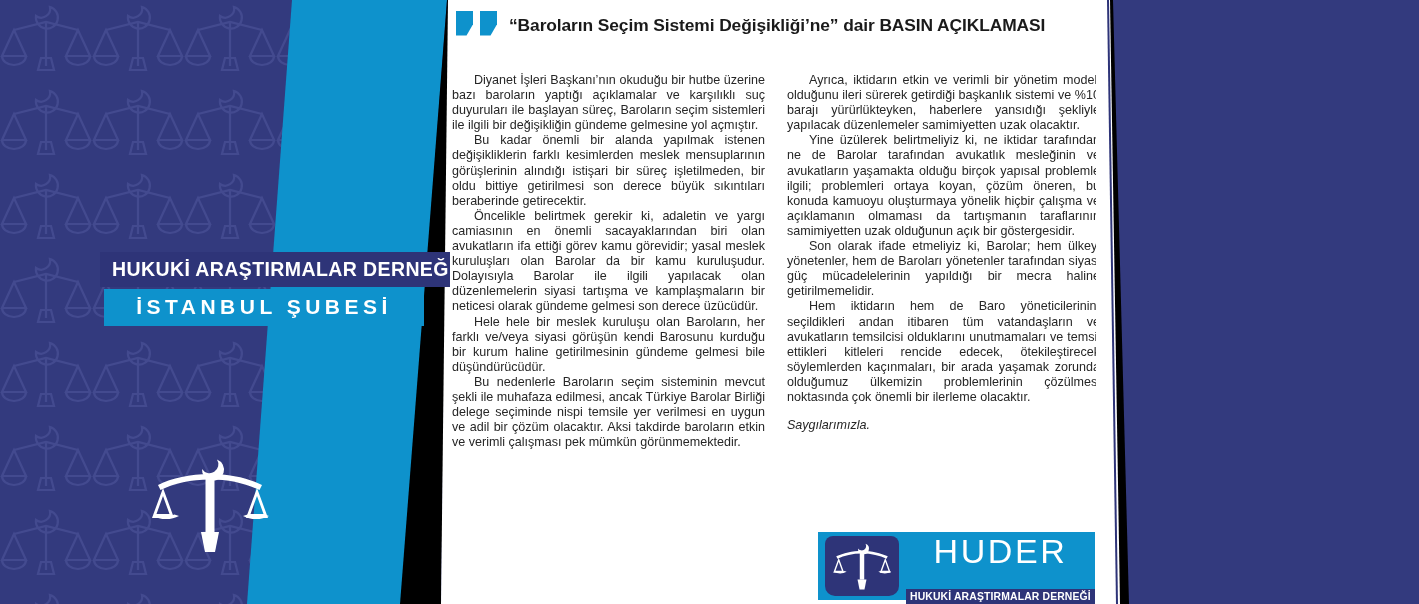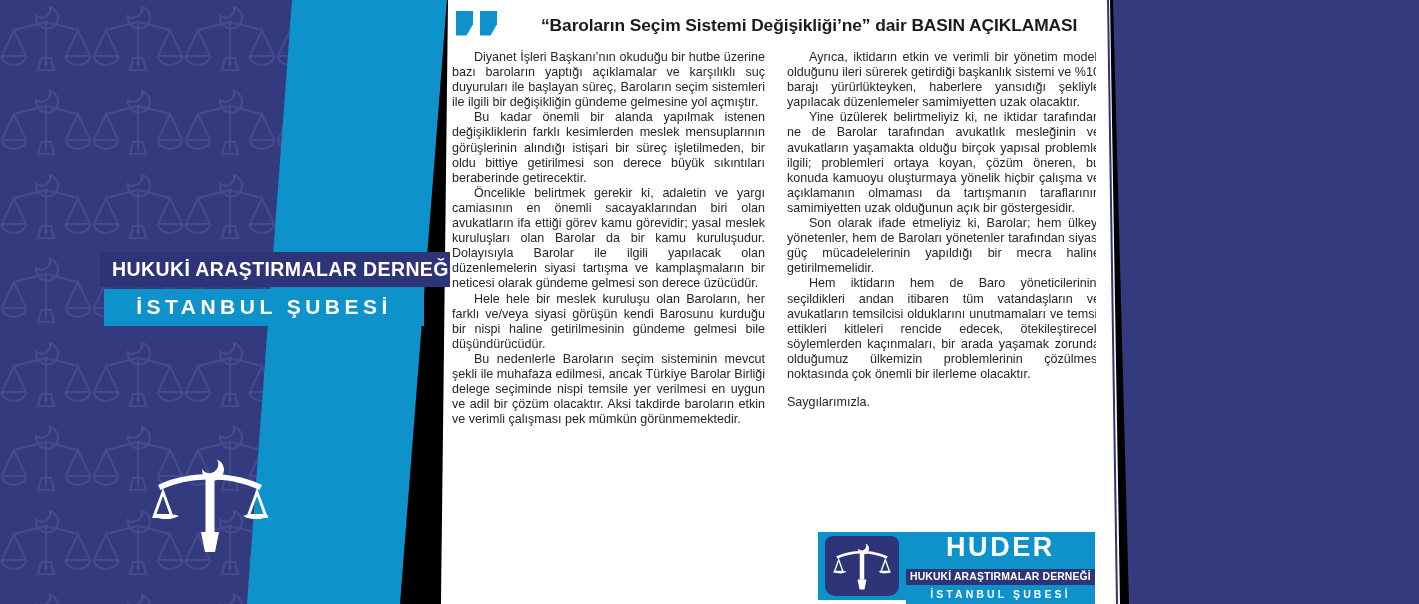--- a/index.html
+++ b/index.html
@@ -64,54 +64,53 @@
 
   
   .content{position:absolute;left:452px;top:0;width:648px;height:604px;background:#ffffff;}
 
   .headline-row{position:absolute;left:0px;top:6px;width:648px;height:38px;display:flex;align-items:center;}
   .quote-marks{display:flex;gap:7px;margin-left:4px;margin-right:12px;margin-top:-4px;}
   .qm{width:17px;height:25px;background:#0e92cc;clip-path:polygon(0 0, 100% 0, 100% 55%, 62% 100%, 0 100%);}
   .headline{
     font-size:17.4px;font-weight:bold;color:#1a1a1a;white-space:nowrap;
     letter-spacing:-.1px;
-    margin-left:32px;
   }
 
   .cols{position:absolute;left:0;top:50px;width:648px;height:500px;display:flex;gap:22px;}
-  .col{width:313px;}
+  .col{width:313px;margin-top:23px;}
   .col p{
     margin:0;
     font-size:12.55px;line-height:15.1px;
     color:#262626;
     text-align:justify;
     text-indent:22px;
     hyphens:none;
   }
   .col p + p{margin-top:0;}
   .sig{
     margin-top:13px !important;
-    text-indent:0 !important;text-align:center;
+    font-style:italic;text-indent:0 !important;text-align:center;
     font-size:12.4px;color:#262626;
   }
 
   
   .huder-logo{position:absolute;left:818px;top:532px;width:256px;height:68px;display:flex;}
   .huder-book{
     width:88px;height:68px;background:#0e92cc;position:relative;flex:0 0 auto;
   }
   .huder-book-inner{
     position:absolute;left:7px;top:4px;width:74px;height:60px;background:#2e3478;
     border-radius:8px 8px 10px 10px;
   }
   .huder-right{flex:1 1 auto;display:flex;flex-direction:column;background:#0e92cc;}
   .huder-name{
     flex:1 1 auto;display:flex;align-items:center;justify-content:center;
-    color:#ffffff;font-size:27px;font-weight:bold;letter-spacing:2.6px;
-    padding-bottom:6px;
+    color:#ffffff;font-size:34px;font-weight:normal;letter-spacing:2.6px;
+    padding-bottom:18px;
   }
   .huder-sub1{
     background:#2e3478;color:#ffffff;font-size:10.4px;font-weight:bold;
     letter-spacing:.15px;text-align:center;padding:2px 4px 2.5px;
     white-space:nowrap;
   }
   .huder-sub2{
     background:#0e92cc;color:#ffffff;font-size:10.5px;font-weight:bold;
     letter-spacing:3.1px;text-align:center;padding:3px 4px 4px;white-space:nowrap;
   }
@@ -172,21 +171,21 @@
         <span class="qm"></span>
       </div>
       <div class="headline">“Baroların Seçim Sistemi Değişikliği’ne” dair BASIN AÇIKLAMASI</div>
     </div>
 
     <div class="cols">
       <div class="col">
         <p>Diyanet İşleri Başkanı’nın okuduğu bir hutbe üzerine bazı baroların yaptığı açıklamalar ve karşılıklı suç duyuruları ile başlayan süreç, Baroların seçim sistemleri ile ilgili bir değişikliğin gündeme gelmesine yol açmıştır.</p>
         <p>Bu kadar önemli bir alanda yapılmak istenen değişikliklerin farklı kesimlerden meslek mensuplarının görüşlerinin alındığı istişari bir süreç işletilmeden, bir oldu bittiye getirilmesi son derece büyük sıkıntıları beraberinde getirecektir.</p>
         <p>Öncelikle belirtmek gerekir ki, adaletin ve yargı camiasının en önemli sacayaklarından biri olan avukatların ifa ettiği görev kamu görevidir; yasal meslek kuruluşları olan Barolar da bir kamu kuruluşudur. Dolayısıyla Barolar ile ilgili yapılacak olan düzenlemelerin siyasi tartışma ve kamplaşmaların bir neticesi olarak gündeme gelmesi son derece üzücüdür.</p>
-        <p>Hele hele bir meslek kuruluşu olan Baroların, her farklı ve/veya siyasi görüşün kendi Barosunu kurduğu bir nispi haline getirilmesinin gündeme gelmesi bile düşündürücüdür.</p>
+        <p>Hele hele bir meslek kuruluşu olan Baroların, her farklı ve/veya siyasi görüşün kendi Barosunu kurduğu bir kurum haline getirilmesinin gündeme gelmesi bile düşündürücüdür.</p>
         <p>Bu nedenlerle Baroların seçim sisteminin mevcut şekli ile muhafaza edilmesi, ancak Türkiye Barolar Birliği delege seçiminde nispi temsile yer verilmesi en uygun ve adil bir çözüm olacaktır. Aksi takdirde baroların etkin ve verimli çalışması pek mümkün görünmemektedir.</p>
       </div>
       <div class="col">
         <p>Ayrıca, iktidarın etkin ve verimli bir yönetim modeli olduğunu ileri sürerek getirdiği başkanlık sistemi ve %10  barajı yürürlükteyken, haberlere yansıdığı şekliyle yapılacak düzenlemeler samimiyetten uzak olacaktır.</p>
         <p>Yine üzülerek belirtmeliyiz ki, ne iktidar tarafından ne de Barolar tarafından avukatlık mesleğinin ve avukatların yaşamakta olduğu birçok yapısal problemle ilgili; problemleri ortaya koyan, çözüm öneren, bu konuda kamuoyu oluşturmaya yönelik hiçbir çalışma ve açıklamanın olmaması da tartışmanın taraflarının samimiyetten uzak olduğunun açık bir göstergesidir.</p>
         <p>Son olarak ifade etmeliyiz ki, Barolar; hem ülkeyi yönetenler, hem de Baroları yönetenler tarafından siyasi güç mücadelelerinin yapıldığı bir mecra haline getirilmemelidir.</p>
         <p>Hem iktidarın hem de Baro yöneticilerinin, seçildikleri andan itibaren tüm vatandaşların ve avukatların temsilcisi olduklarını unutmamaları ve temsil ettikleri kitleleri rencide edecek, ötekileştirecek söylemlerden kaçınmaları, bir arada yaşamak zorunda olduğumuz ülkemizin problemlerinin çözülmesi noktasında çok önemli bir ilerleme olacaktır.</p>
         <p class="sig">Saygılarımızla.</p>
       </div>
     </div>

